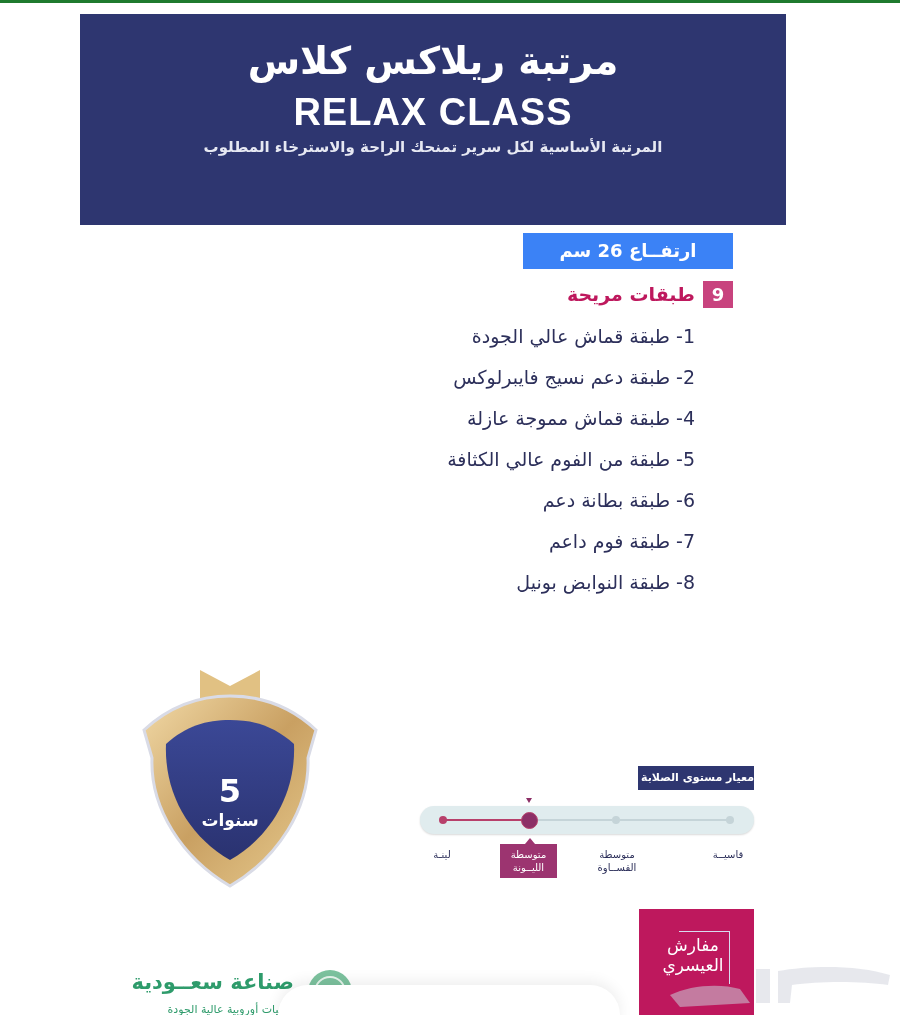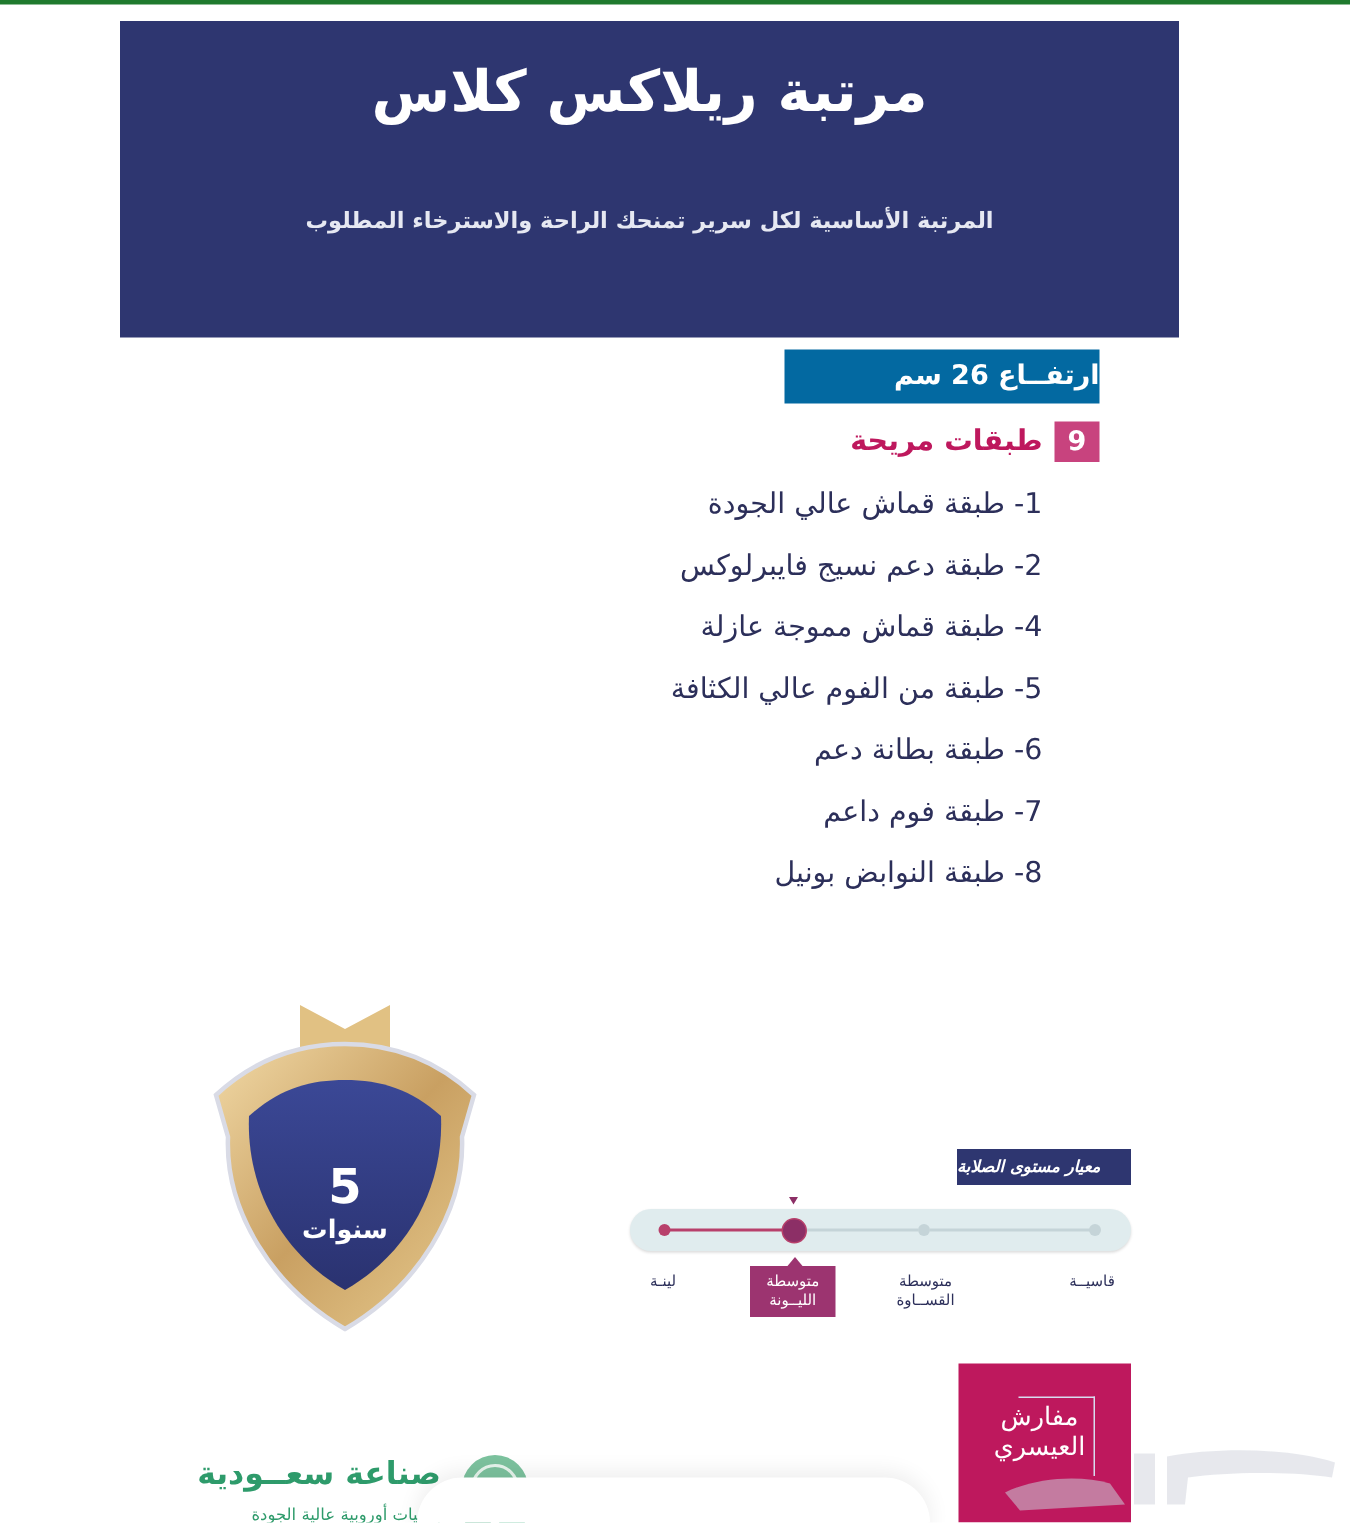--- a/index.html
+++ b/index.html
@@ -12,39 +12,39 @@
   .hero {
     position:absolute; left:80px; top:14px; width:706px; height:211px;
     background:#2e3670; color:#fff; text-align:center;
   }
   .hero-title-ar { position:absolute; top:22px; left:0; right:0; font-size:38px; font-weight:bold; direction:rtl; line-height:50px; }
   .hero-title-en { position:absolute; top:76px; left:0; right:0; font-size:38px; font-weight:bold; letter-spacing:1px; line-height:44px; font-family:"Liberation Sans", sans-serif; }
   .hero-sub { position:absolute; top:124px; left:0; right:0; font-size:15px; direction:rtl; color:#e6e8f2; font-weight:bold; }
 
   .height-badge {
     position:absolute; left:523px; top:233px; width:210px; height:36px;
-    background:#0369a1; color:#fff; font-size:18px; font-weight:bold;
-    direction:rtl; line-height:36px;
+    background:#3b82f6; color:#fff; font-size:18px; font-weight:bold;
+    direction:rtl; text-align:center; line-height:36px;
   }
   .layers-head { position:absolute; right:167px; top:280px; height:28px; direction:rtl; display:flex; align-items:center; gap:8px; }
   .layers-num { width:30px; height:27px; background:#c8437e; color:#fff; font-size:18px; font-weight:bold; text-align:center; line-height:27px; }
   .layers-title { color:#be185d; font-size:19px; font-weight:bold; }
 
   .layers-list { position:absolute; right:205px; top:316px; width:400px; direction:rtl; list-style:none; margin:0; padding:0; }
   .layers-list li { color:#2c2f5a; font-size:19px; line-height:41px; height:41px; white-space:nowrap; }
   .layers-list li.wrap { white-space:normal; height:auto; line-height:36px; }
   .layers-list li .cont { display:block; padding-right:10px; }
 
   .shield { position:absolute; left:138px; top:668px; width:184px; height:220px; }
   .shield-text { position:absolute; left:0; width:184px; text-align:center; color:#fff; font-weight:bold; direction:rtl; }
 
   .firm-label {
     position:absolute; left:638px; top:766px; width:116px; height:24px;
     background:#2e3670; color:#fff; font-size:11px; font-weight:bold;
-    direction:rtl; text-align:left; line-height:24px;font-style:italic;
+    direction:rtl; text-align:right; line-height:24px;
   }
   .firm-track {
     position:absolute; left:420px; top:806px; width:334px; height:28px;
     background:#e0ecee; border-radius:14px; box-shadow:0 1px 2px rgba(0,0,0,0.15);
   }
   .firm-line { position:absolute; top:13px; height:2px; background:#c5d4d8; }
   .firm-line.active { background:#b8406b; }
   .firm-dot { position:absolute; top:10px; width:8px; height:8px; border-radius:50%; background:#c5d4d8; }
   .firm-dot.active { background:#b8406b; }
   .firm-dot.current { top:6px; width:15px; height:15px; background:#8c2f66; border:1px solid #b8406b; }
@@ -64,20 +64,21 @@
   .card-bottom { position:absolute; left:278px; top:985px; width:342px; height:60px; background:#fff; border-radius:30px; box-shadow:0 -4px 14px rgba(0,0,0,0.07); }
   .watermark { position:absolute; left:660px; top:955px; width:240px; height:60px; opacity:0.55; }
 </style>
 </head>
 <body>
 
 <div class="top-line"></div>
 
 <div class="hero">
   <div class="hero-title-ar">مرتبة ريلاكس كلاس</div>
+  <div class="hero-title-en">RELAX CLASS</div>
   <div class="hero-sub">المرتبة الأساسية لكل سرير تمنحك الراحة والاسترخاء المطلوب</div>
 </div>
 
 <div class="height-badge">ارتفــاع 26 سم</div>
 
 <div class="layers-head">
   <div class="layers-num">9</div>
   <div class="layers-title">طبقات مريحة</div>
 </div>
 

